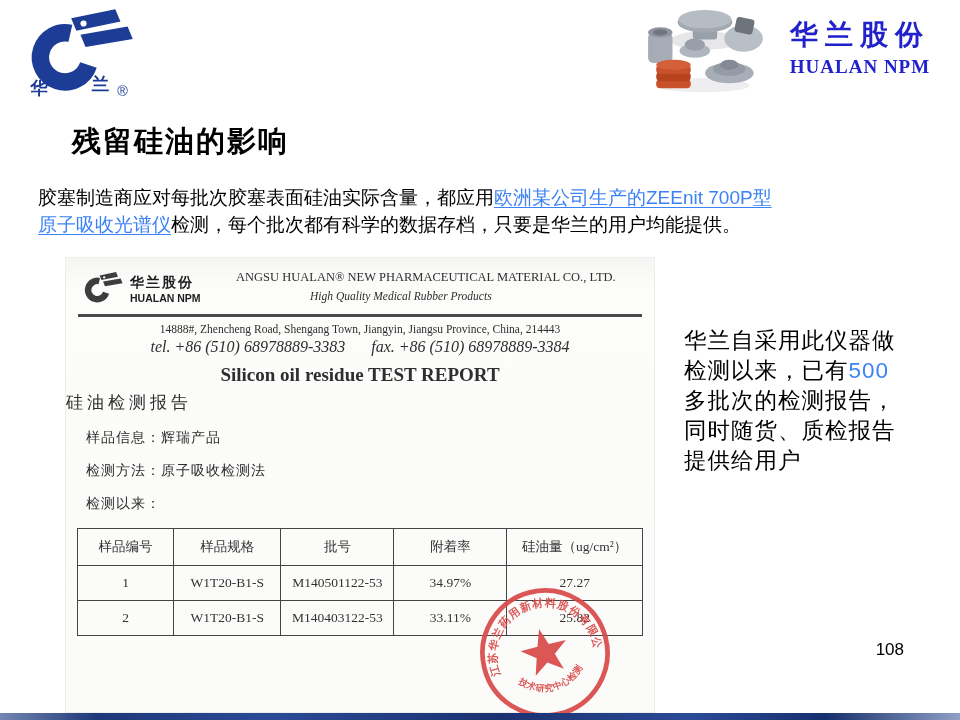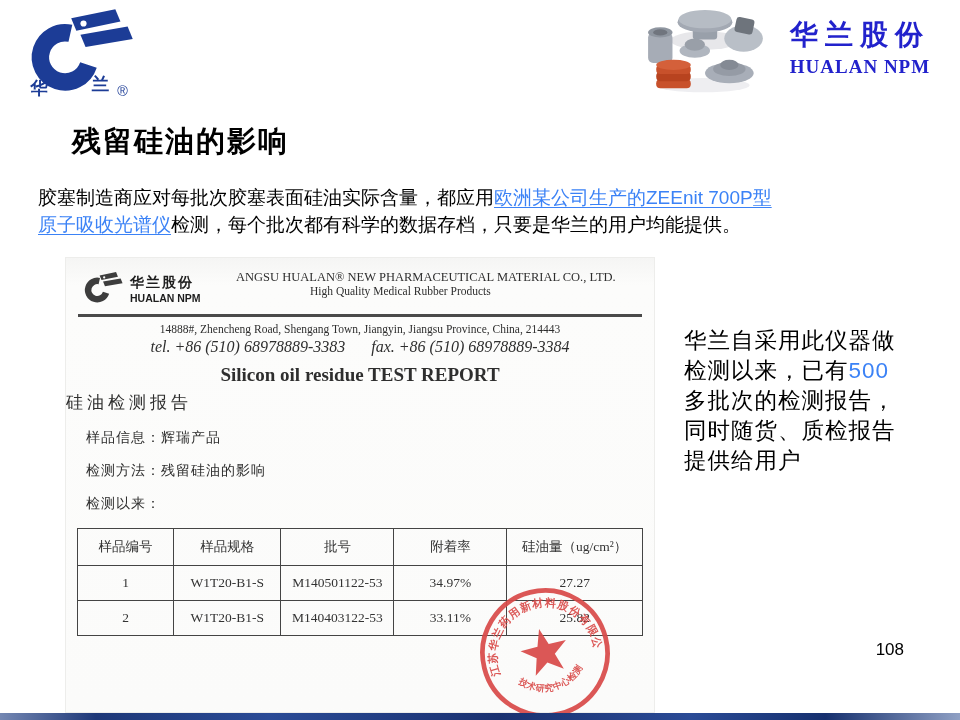--- a/index.html
+++ b/index.html
@@ -26,21 +26,21 @@
          background:linear-gradient(180deg,#f5f5f4 0%, #fcfcfb 6%, #fbfbfa 100%);
          border:1px solid #ededeb; font-family:"Liberation Serif", serif; color:#2e2e2e; }
   .doc-head { display:flex; align-items:flex-start; padding:12px 16px 0 16px; }
   .doc-logo { width:152px; display:flex; align-items:center; }
   .doc-logo svg { width:44px; height:37px; flex:0 0 auto; }
   .doc-logo-text { margin-left:4px; color:#1d1d1d; font-family:"Liberation Sans", sans-serif; }
   .doc-logo-cn { font-size:14px; font-weight:bold; letter-spacing:2px; white-space:nowrap; }
   .doc-logo-en { font-size:10.5px; font-weight:bold; white-space:nowrap; }
   .doc-company { flex:1; padding-left:2px; }
   .doc-co-line { font-size:12.5px; }
-  .doc-tagline { font-size:11.5px; padding-left:74px; }
+  .doc-tagline { font-size:11.5px; font-style:italic; padding-left:74px; margin-top:5px; }
   .doc-rule { border-top:3px solid #4a4a4a; margin:7px 12px 0 12px; }
   .doc-address { text-align:center; font-size:11.5px; margin-top:6px; }
   .doc-telfax { text-align:center; font-size:16px; margin-top:3px; }
   .doc-telfax .gap { display:inline-block; width:26px; }
   .doc-telfax i { font-style:italic; }
   .doc-title-en { text-align:center; font-size:19px; font-weight:bold; margin-top:8px; }
   .doc-title-cn { text-align:left; font-size:17px; letter-spacing:4px; margin-top:5px; }
   .doc-info { margin:15px 0 0 20px; font-size:14px; letter-spacing:1px; }
   .doc-info div { margin-bottom:15px; }
   .doc-table { border-collapse:collapse; margin:2px auto 0 auto; width:566px;
@@ -146,21 +146,21 @@
     <div class="doc-address">14888#, Zhencheng Road, Shengang Town, Jiangyin, Jiangsu Province, China, 214443</div>
     <div class="doc-telfax">
       <i>tel. +86 (510) 68978889-3383</i><span class="gap"></span><i>fax. +86 (510) 68978889-3384</i>
     </div>
 
     <div class="doc-title-en">Silicon oil residue TEST REPORT</div>
     <div class="doc-title-cn">硅油检测报告</div>
 
     <div class="doc-info">
       <div>样品信息：辉瑞产品</div>
-      <div>检测方法：残留硅油的影响</div>
+      <div>检测方法：原子吸收检测法</div>
       <div>检测以来：</div>
     </div>
 
     <table class="doc-table">
       <tbody>
           <tr>
         <th class="c1">样品编号</th>
         <th class="c2">样品规格</th>
         <th class="c3">批号</th>
         <th class="c4">附着率</th>

